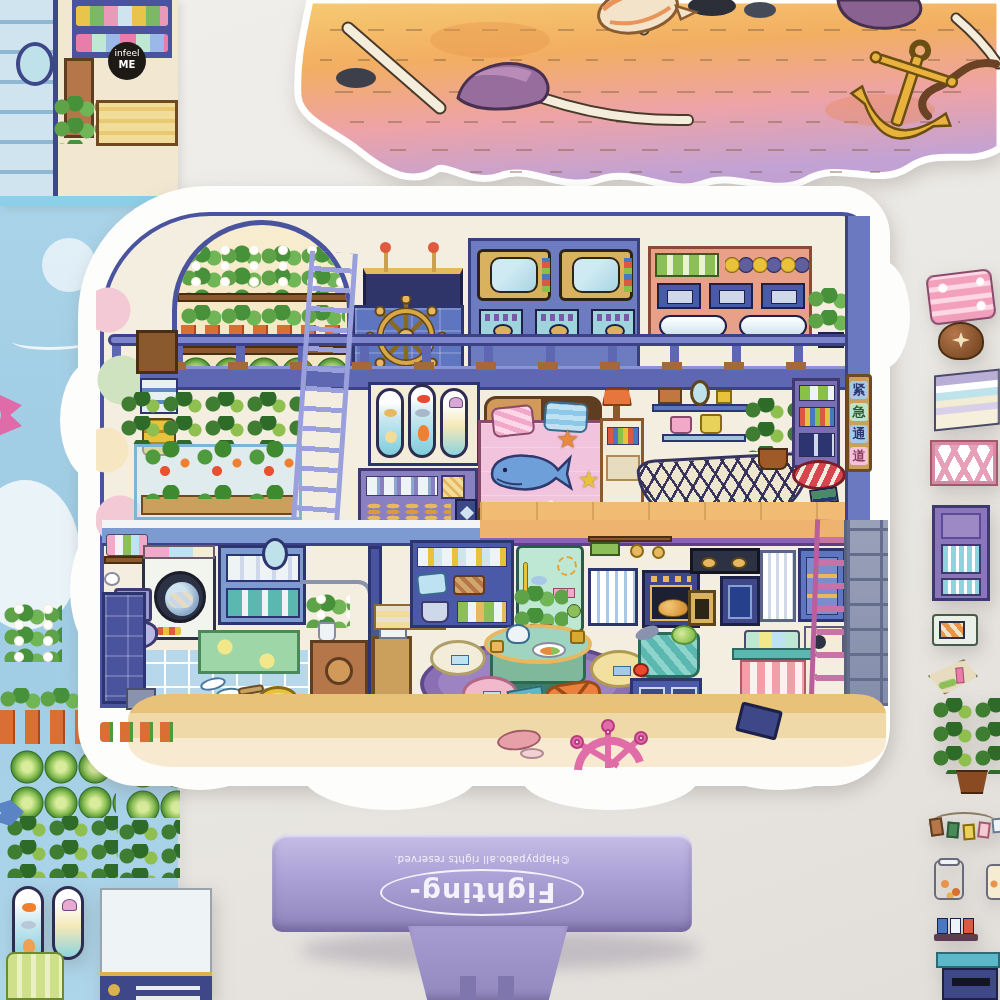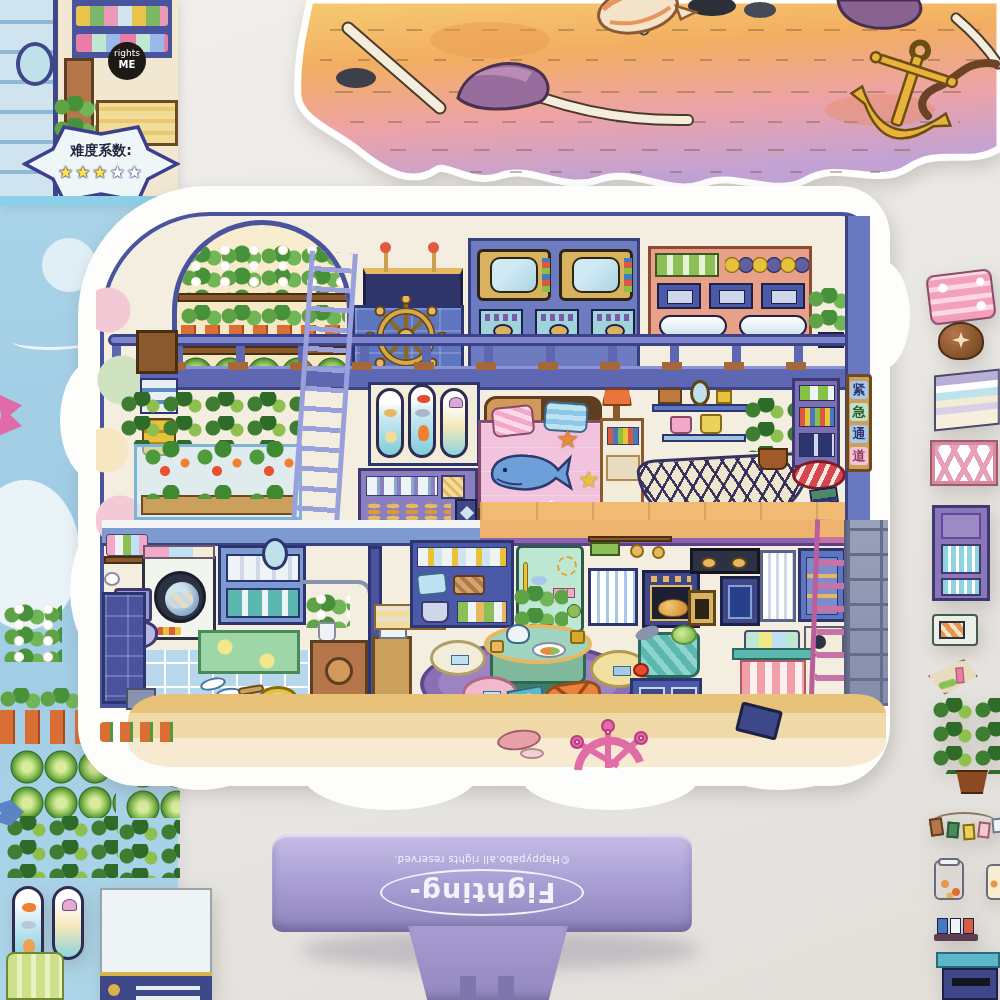--- a/index.html
+++ b/index.html
@@ -93,33 +93,24 @@
     <div class="s" style="left:0;top:0;width:58px;height:200px;background:repeating-linear-gradient(0deg,#cfe4ef 0 26px,#8fb8d4 26px 30px);border-right:5px solid #3e4788;"></div>
     <div class="s" style="left:16px;top:42px;width:38px;height:44px;border-radius:50%;background:#bfe2ea;border:4px solid #3e4788;"></div>
     <div class="s" style="left:72px;top:0;width:100px;height:58px;background:#4a539e;">
       <div class="s" style="left:4px;top:6px;width:92px;height:20px;background:repeating-linear-gradient(90deg,#e8c44a 0 14px,#7cb868 14px 28px,#e89ab8 28px 42px,#cfe4ef 42px 56px);border-radius:3px;"></div>
       <div class="s" style="left:4px;top:34px;width:92px;height:18px;background:repeating-linear-gradient(90deg,#e87ea8 0 16px,#bfe8d4 16px 30px,#9ab8e8 30px 44px);border-radius:3px;"></div>
     </div>
     <div class="s" style="left:64px;top:58px;width:30px;height:80px;background:#b5764a;border:3px solid #5e3d20;"></div>
     <div class="s plants" style="left:54px;top:96px;width:44px;height:48px;"></div>
     <div class="s" style="left:96px;top:100px;width:82px;height:46px;background:repeating-linear-gradient(0deg,#f2dc9a 0 8px,#e8c870 8px 12px);border:3px solid #6e4a22;"></div>
     <div class="s" style="left:108px;top:42px;width:38px;height:38px;border-radius:50%;background:#1d1a16;color:#fff;text-align:center;line-height:1.1;padding-top:7px;">
-      <div style="font-size:9px;">rights</div>
+      <div style="font-size:9px;">infeel</div>
       <div style="font-size:10px;font-weight:bold;">ME</div>
     </div>
 
-    <div class="s" style="left:22px;top:118px;width:158px;height:92px;">
-      <svg width="158" height="92" viewBox="0 0 158 92">
-        <polygon points="155,46 126,61 116,83 79,76 42,83 31,61 3,46 31,31 42,9 79,16 116,9 126,31" fill="#eef6f8" stroke="#3e3e8e" stroke-width="3.5"></polygon>
-      </svg>
-      <div class="s cjk" style="left:0;top:24px;width:158px;text-align:center;font-size:14px;font-weight:bold;color:#23233f;">难度系数:</div>
-      <div class="s starline" style="left:0;top:44px;width:158px;text-align:center;font-size:17px;letter-spacing:2px;">
-        <span class="f">★★★</span><span class="e">★★</span>
-      </div>
-    </div>
     <div class="s" style="left:0;top:196px;width:178px;height:10px;background:#8ccfe8;"></div>
   </div>
 
   <svg class="s shadowed" style="left:240px;top:0;" width="760" height="205" viewBox="0 0 760 205">
     <defs>
       <linearGradient id="sandg" x1="0" y1="0" x2="0.25" y2="1">
         <stop offset="0" stop-color="#f6cb72"></stop>
           <stop offset="0.35" stop-color="#f2ae62"></stop>
         <stop offset="0.68" stop-color="#eda3a8"></stop>
           <stop offset="1" stop-color="#c2a2d4"></stop>

